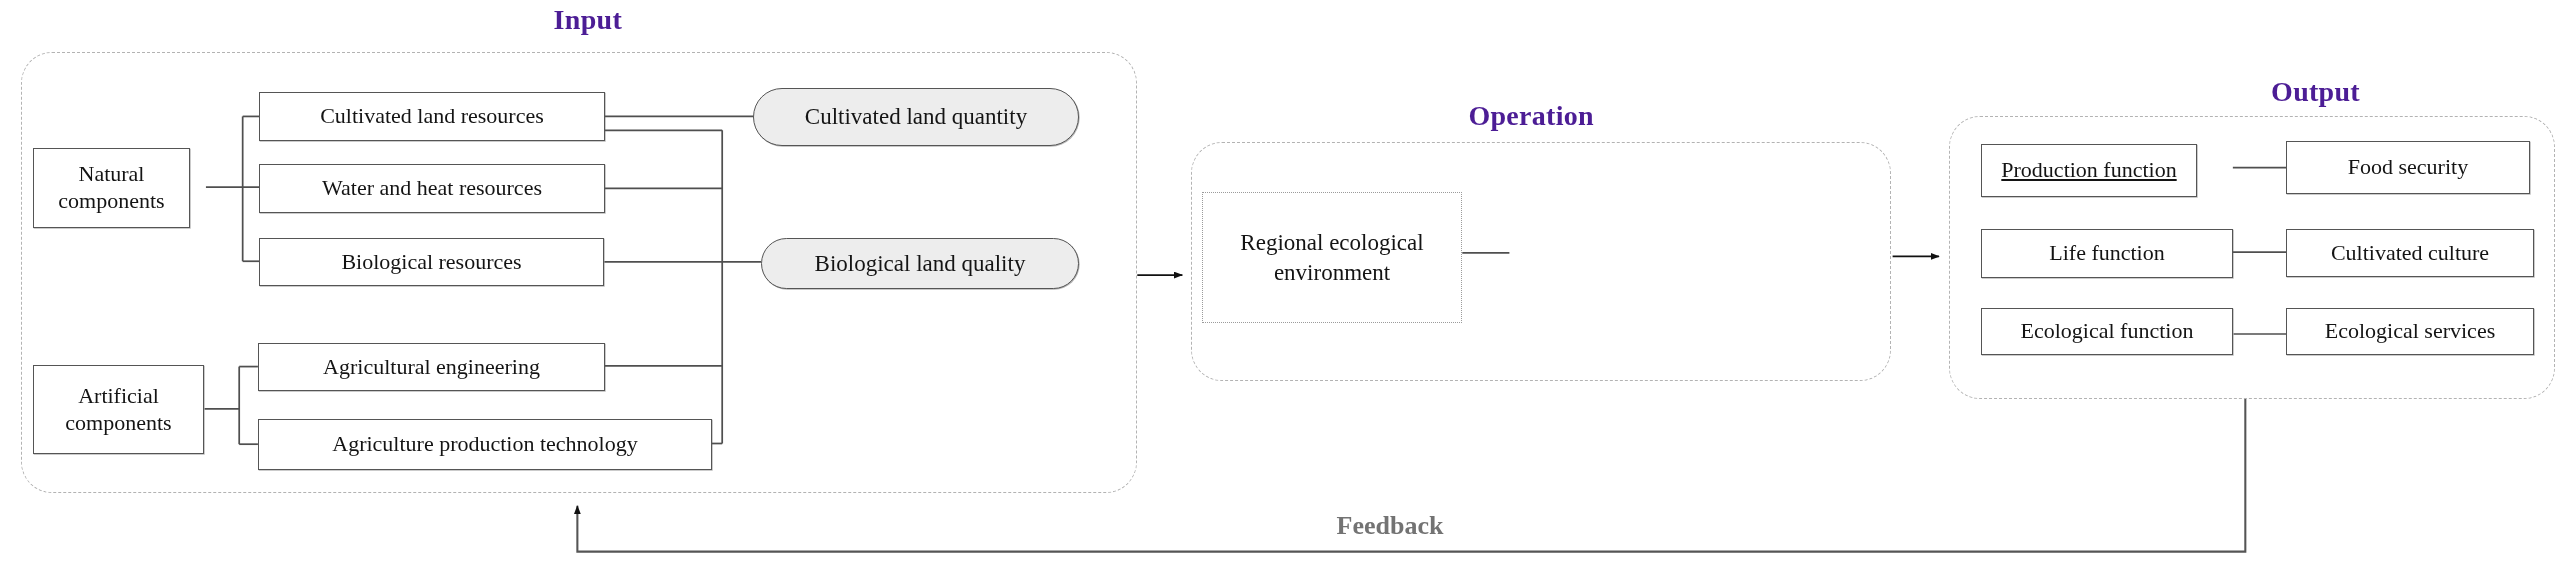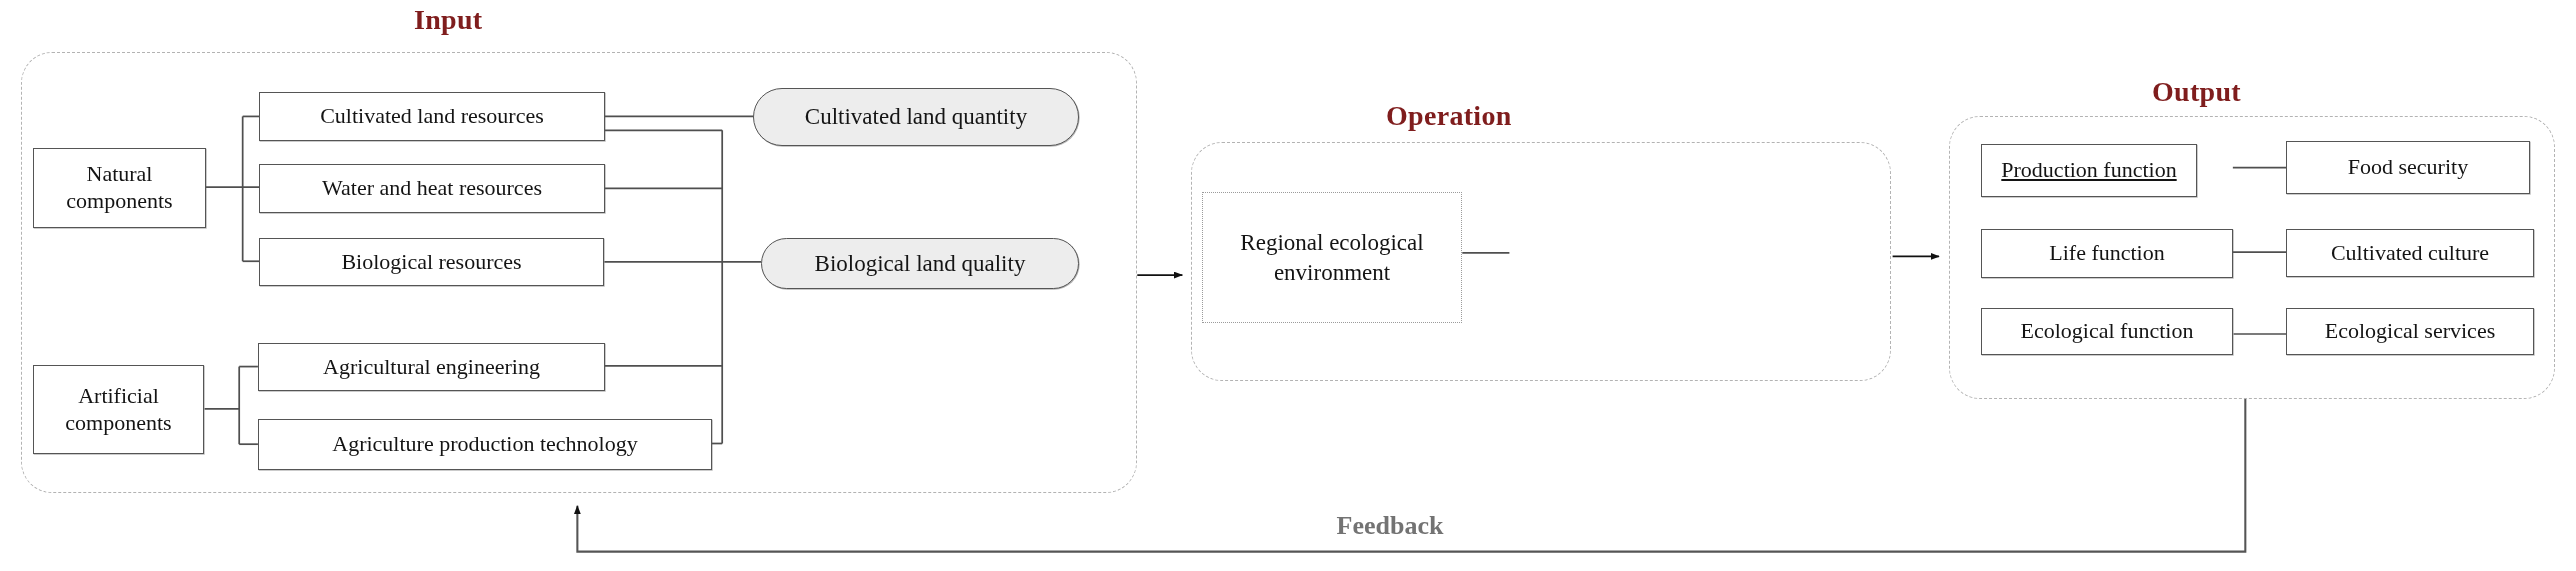--- a/index.html
+++ b/index.html
@@ -8,23 +8,23 @@
     width:2576px;height:571px;
     background:#ffffff;
     font-family:"Liberation Serif","DejaVu Serif",serif;
     color:#141414;
     overflow:hidden;
   }
   .section-title{
     position:absolute;
     font-weight:bold;
     font-size:28px;
-    text-align:left;
+    text-align:right;
     letter-spacing:0.3px;
-    color:#7f1d1d;
+    color:#4c1d95;
   }
   .container{
     position:absolute;
     border:1.4px dashed #b3b3b3;
     border-radius:31px;
     background:transparent;
     box-sizing:border-box;
   }
   .node{
     position:absolute;
@@ -122,21 +122,21 @@
     <path d="M1641 397 H1706" stroke="#111111" stroke-width="2.5" fill="none" marker-end="url(#arrow)"></path>
     <path d="M2731 370 H2798" stroke="#111111" stroke-width="2.5" fill="none" marker-end="url(#arrow)"></path>
 
     <path d="M3240 575 V796 H833 V730" stroke="#555555" stroke-width="3" fill="none" marker-end="url(#arrow)"></path>
   </svg>
 
   <div class="section-title" style="left:414px;top:4.2px;width:208px;">Input</div>
 
   <div class="container" style="left:21px;top:52px;width:1116px;height:441px;"></div>
 
-  <div class="node" style="left:33px;top:148px;width:173px;height:80px;">Natural components</div>
+  <div class="node" style="left:33px;top:148px;width:157px;height:80px;">Natural components</div>
 
   <div class="node" style="left:33px;top:365px;width:171px;height:89px;">Artificial components</div>
 
   <div class="node" style="left:259px;top:92px;width:346px;height:49px;">Cultivated land resources</div>
 
   <div class="node" style="left:259px;top:164px;width:346px;height:49px;">Water and heat resources</div>
 
   <div class="node" style="left:259px;top:238px;width:345px;height:48px;">Biological resources</div>
 
   <div class="node" style="left:258px;top:343px;width:347px;height:48px;">Agricultural engineering</div>

